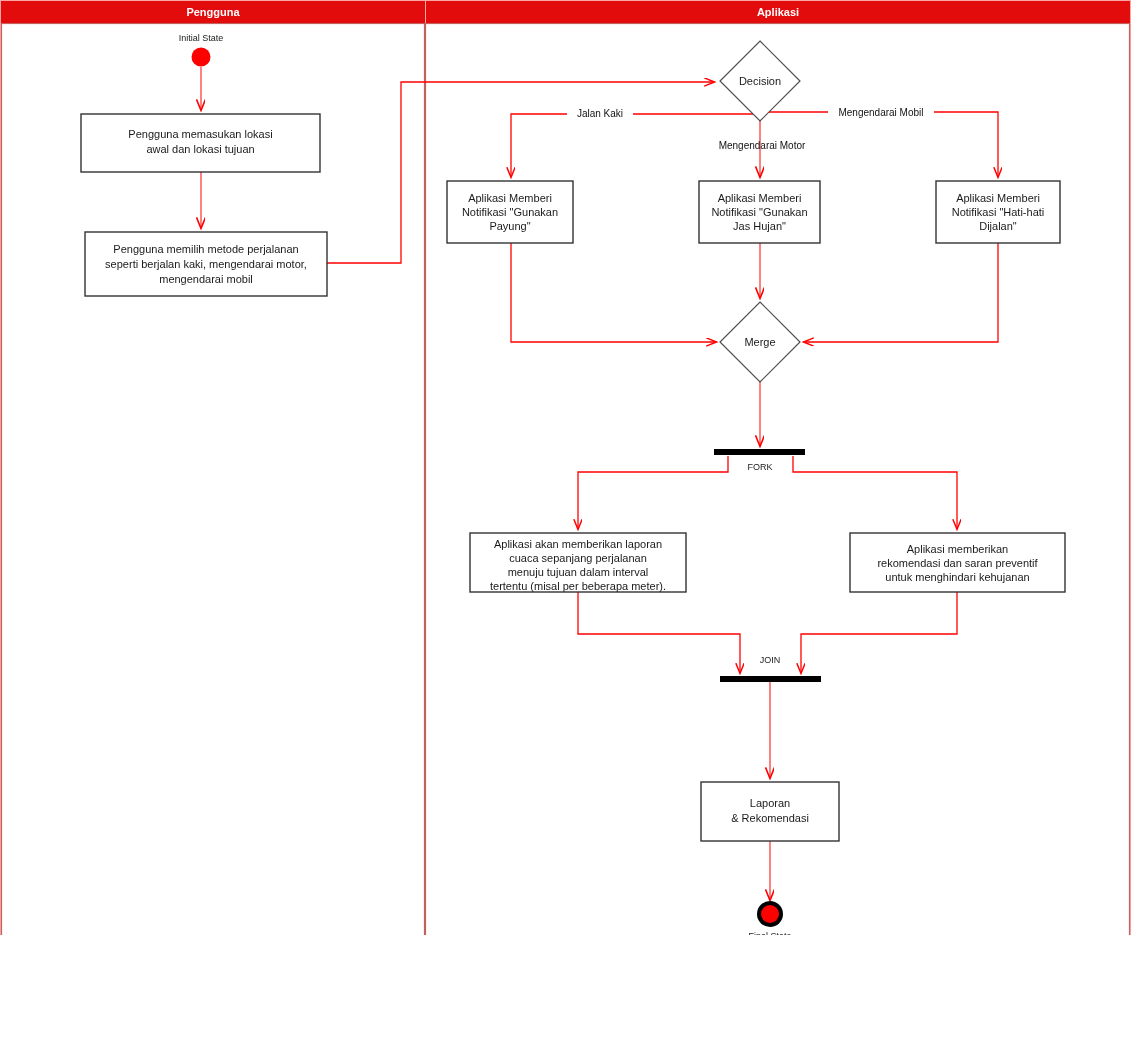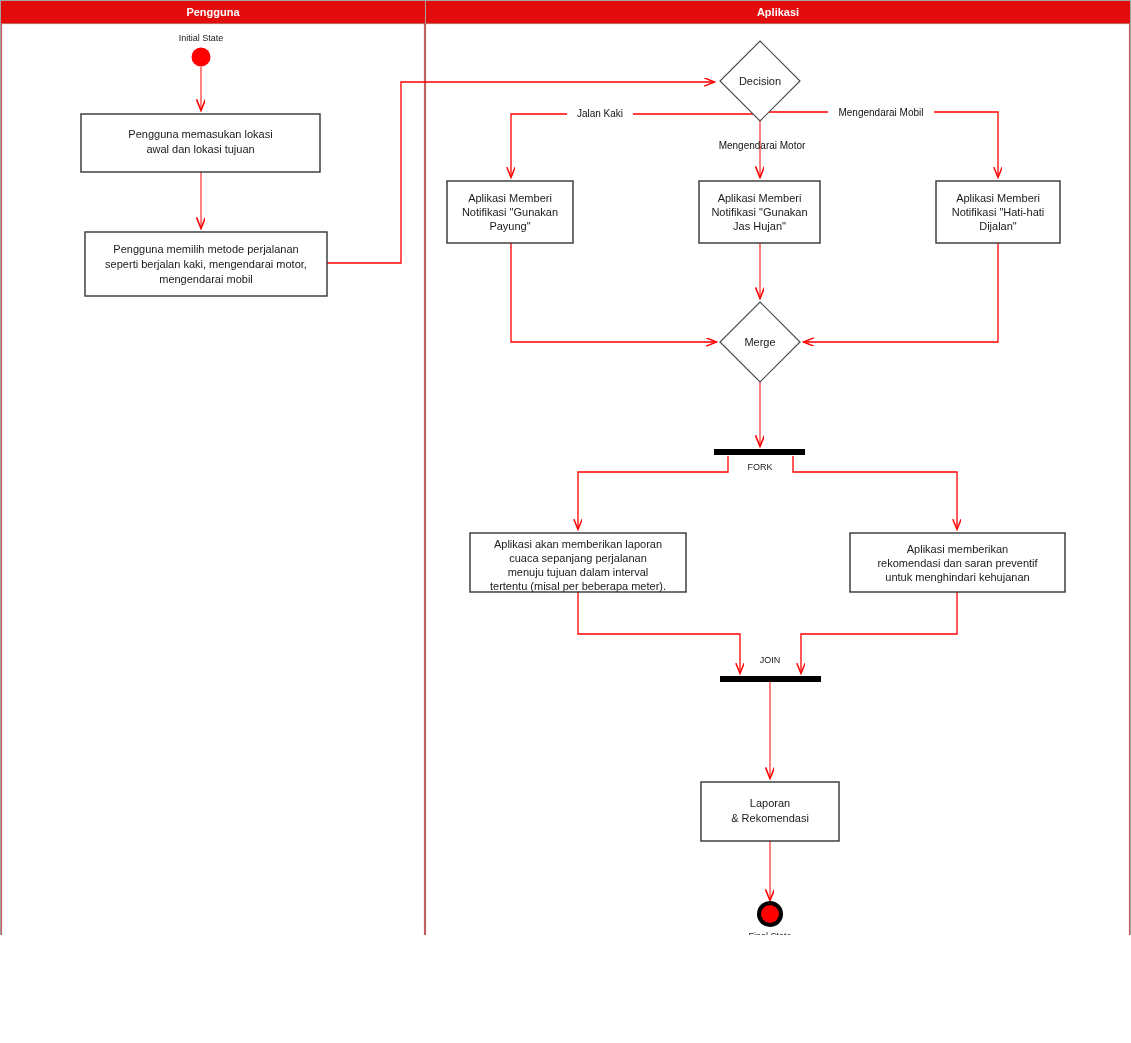--- a/index.html
+++ b/index.html
@@ -6,21 +6,21 @@
   html, body {
     margin: 0;
     padding: 0;
     background: #ffffff;
     font-family: "Liberation Sans", sans-serif;
   }
   #diagram-root {
     position: relative;
     width: 1131px;
     height: 935px;
-    background: #a3a3a3;
+    background: #fca5a5;
     overflow: hidden;
   }
   svg.canvas {
     position: absolute;
     top: 0;
     left: 0;
     width: 1131px;
     height: 1043px;
     display: block;
   }

